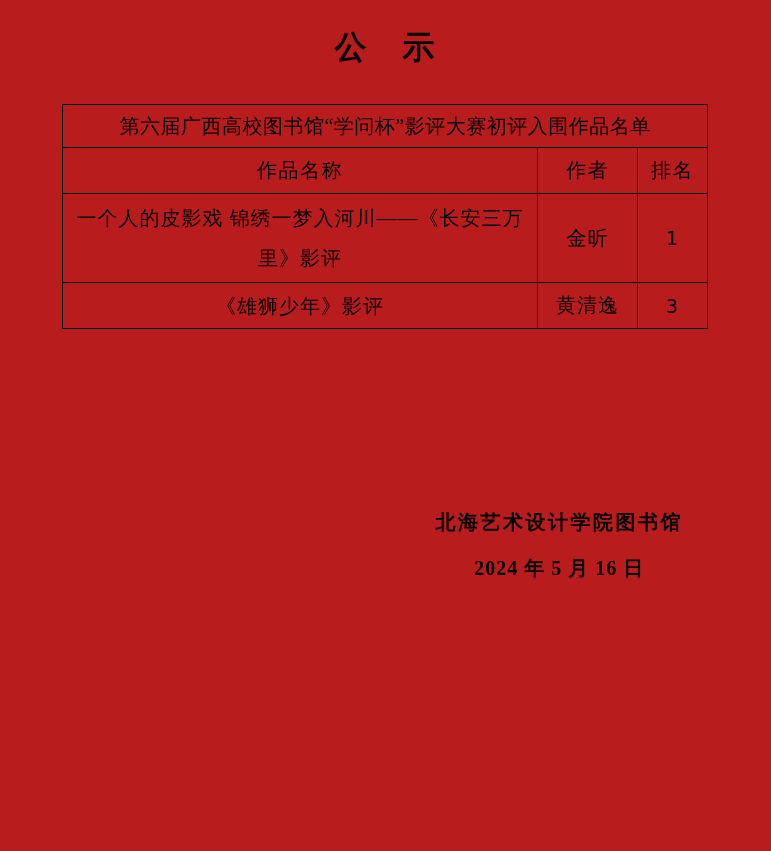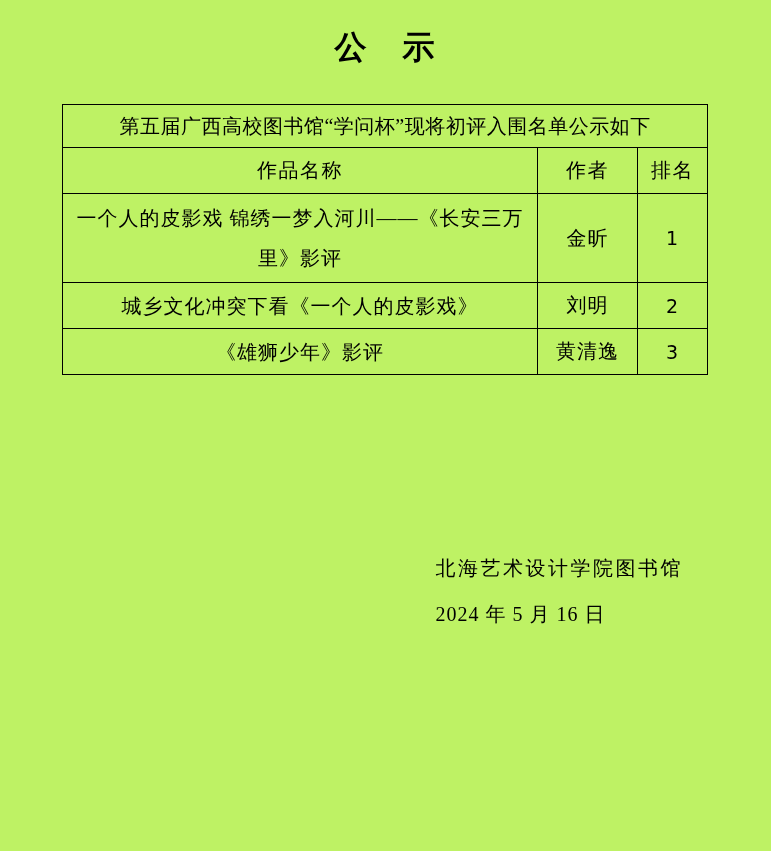--- a/index.html
+++ b/index.html
@@ -4,21 +4,21 @@
 <style>
   html, body {
     margin: 0;
     padding: 0;
     background: #ffffff;
   }
   .doc {
     position: relative;
     width: 771px;
     height: 851px;
-    background: #bef264;
+    background: #b91c1c;
     color: #000000;
     font-family: "Liberation Serif", "DejaVu Serif", serif;
     overflow: hidden;
   }
   .doc-title {
     margin: 26px 0 0 0;
     text-align: center;
     font-size: 32px;
     font-weight: bold;
     letter-spacing: 2px;
@@ -65,20 +65,22 @@
     letter-spacing: 0;
     line-height: 40px;
   }
   td.rank-cell {
     font-family: "DejaVu Sans", "Liberation Sans", sans-serif;
     font-size: 19px;
   }
   .signature {
     margin: 178px 88px 0 auto;
     width: fit-content;
+    text-align: center;
+    font-weight: bold;
   }
   .signature-org {
     font-size: 20px;
     letter-spacing: 2.5px;
     line-height: 30px;
   }
   .signature-date {
     margin-top: 16px;
     font-size: 20px;
     letter-spacing: 1px;
@@ -94,36 +96,31 @@
 
 
   <table class="shortlist">
     <colgroup>
       <col class="col-title">
       <col class="col-author">
       <col class="col-rank">
     </colgroup>
     <tbody>
       <tr class="caption-row">
-        <td colspan="3">第五届广西高校图书馆“学问杯”现将初评入围名单公示如下</td>
+        <td colspan="3">第六届广西高校图书馆“学问杯”影评大赛初评入围作品名单</td>
       </tr>
       <tr class="header-row">
         <th>作品名称</th>
         <th>作者</th>
         <th>排名</th>
       </tr>
       <tr class="entry-row tall">
         <td class="work-title">一个人的皮影戏 锦绣一梦入河川——《长安三万里》影评</td>
         <td class="author-cell">金昕</td>
         <td class="rank-cell">1</td>
-      </tr>
-      <tr class="entry-row">
-        <td class="work-title">城乡文化冲突下看《一个人的皮影戏》</td>
-        <td class="author-cell">刘明</td>
-        <td class="rank-cell">2</td>
       </tr>
       <tr class="entry-row">
         <td class="work-title">《雄狮少年》影评</td>
         <td class="author-cell">黄清逸</td>
         <td class="rank-cell">3</td>
       </tr>
     </tbody>
   </table>
 
   <div class="signature">

